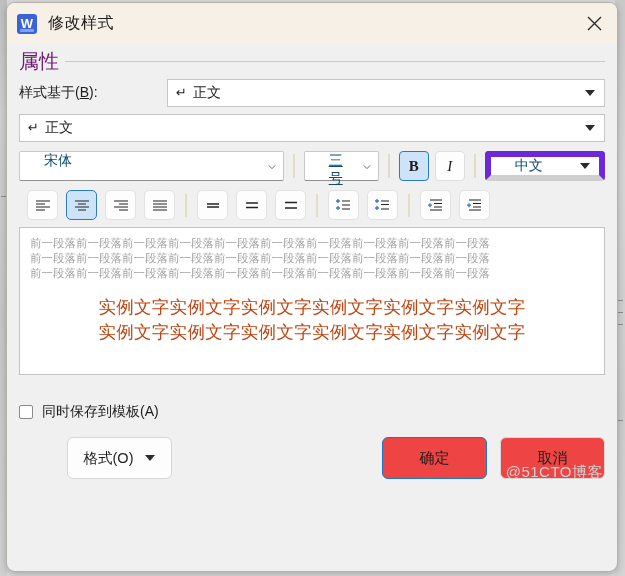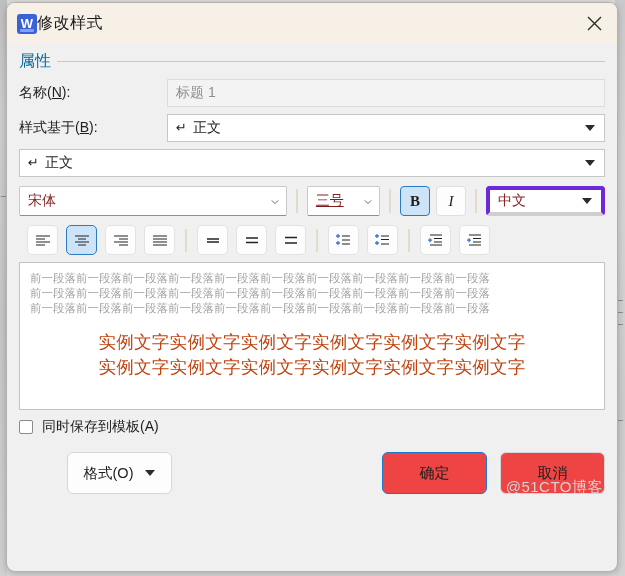--- a/index.html
+++ b/index.html
@@ -76,20 +76,21 @@
   }
   .app-icon::after {
     content: "";
     position: absolute;
     left: 3px; bottom: 2px;
     width: 14px; height: 3px;
     background: #7fa3f2;
     border-radius: 1px;
   }
   .title-text {
+    margin-left: 11px;
     font-size: 16px;
     color: #1d1d1d;
     letter-spacing: .5px;
     white-space: nowrap;
   }
   .close-btn {
     position: absolute;
     right: 8px; top: 6px;
     width: 30px; height: 28px;
     display: flex;
@@ -107,22 +108,22 @@
 
   
   .group-head {
     display: flex;
     align-items: center;
     gap: 6px;
     height: 26px;
     margin-top: 4px;
   }
   .group-head .gh-label {
-    font-size: 16px;
-    color: #0369a1;
+    font-size: 20px;
+    color: #701a75;
     white-space: nowrap;
   }
   .group-head .gh-rule {
     flex: 1;
     height: 1px;
     background: #c8c8c8;
   }
 
   
   .frow {
@@ -195,41 +196,40 @@
     margin-top: 6px;
     gap: 0;
   }
   .combo {
     height: 30px;
     background: #ffffff;
     border: 1px solid #c9c9c9;
     border-bottom-color: #8f8f8f;
     box-sizing: border-box;
     display: flex;
-    align-items: center;
-    padding: 0 8px;
+    padding: 0 24px;
     font-size: 14px;
-    color: #7f1d1d;
+    color: #0c4a6e;
     position: relative;
     border-radius: 2px;
     cursor: pointer;
   }
   .combo .chev {
     position: absolute;
     right: 7px;
     top: 50%;
     margin-top: -3px;
     width: 8px; height: 8px;
   }
   .combo-font { width: 289px; }
   .combo-size { width: 78px; text-decoration: underline; }
   .combo-lang {
     width: 127px;
     border-radius: 4px;
-    border: 4px solid #6d28d9;
+    border: 6px solid #6d28d9;
     border-bottom-color: #cfcfcf;
   }
   .vsep {
     width: 2px;
     height: 24px;
     background: #e0dcc8;
     margin: 0 9px;
     flex: none;
   }
   .tbtn {
@@ -317,21 +317,21 @@
     font-size: 17.5px;
     line-height: 25px;
     color: #c2410c;
     letter-spacing: .3px;
   }
 
   
   .chk-row {
     display: flex;
     align-items: center;
-    margin-top: 6px;
+    margin-top: 26px;
     height: 22px;
   }
   .chk-box {
     width: 14px; height: 14px;
     border: 1px solid #8b8b8b;
     background: #ffffff;
     border-radius: 2px;
     box-sizing: border-box;
     flex: none;
     cursor: pointer;
@@ -430,26 +430,20 @@
     </div>
   </div>
 
   <div class="dlg-body">
 
     <div class="group-head">
       <span class="gh-label">属性</span>
       <span class="gh-rule"></span>
     </div>
 
-    <div class="frow">
-      <div class="flabel"><span>名称(</span><u>N</u><span>):</span></div>
-      <div class="field disabled">
-        <span>标题 1</span>
-      </div>
-    </div>
 
 
     <div class="frow">
       <div class="flabel"><span>样式基于(</span><u>B</u><span>):</span></div>
       <div class="field enabled">
         <span class="pilcrow">↵</span>
         <span>正文</span>
         <span class="caret-dark"></span>
       </div>
     </div>

